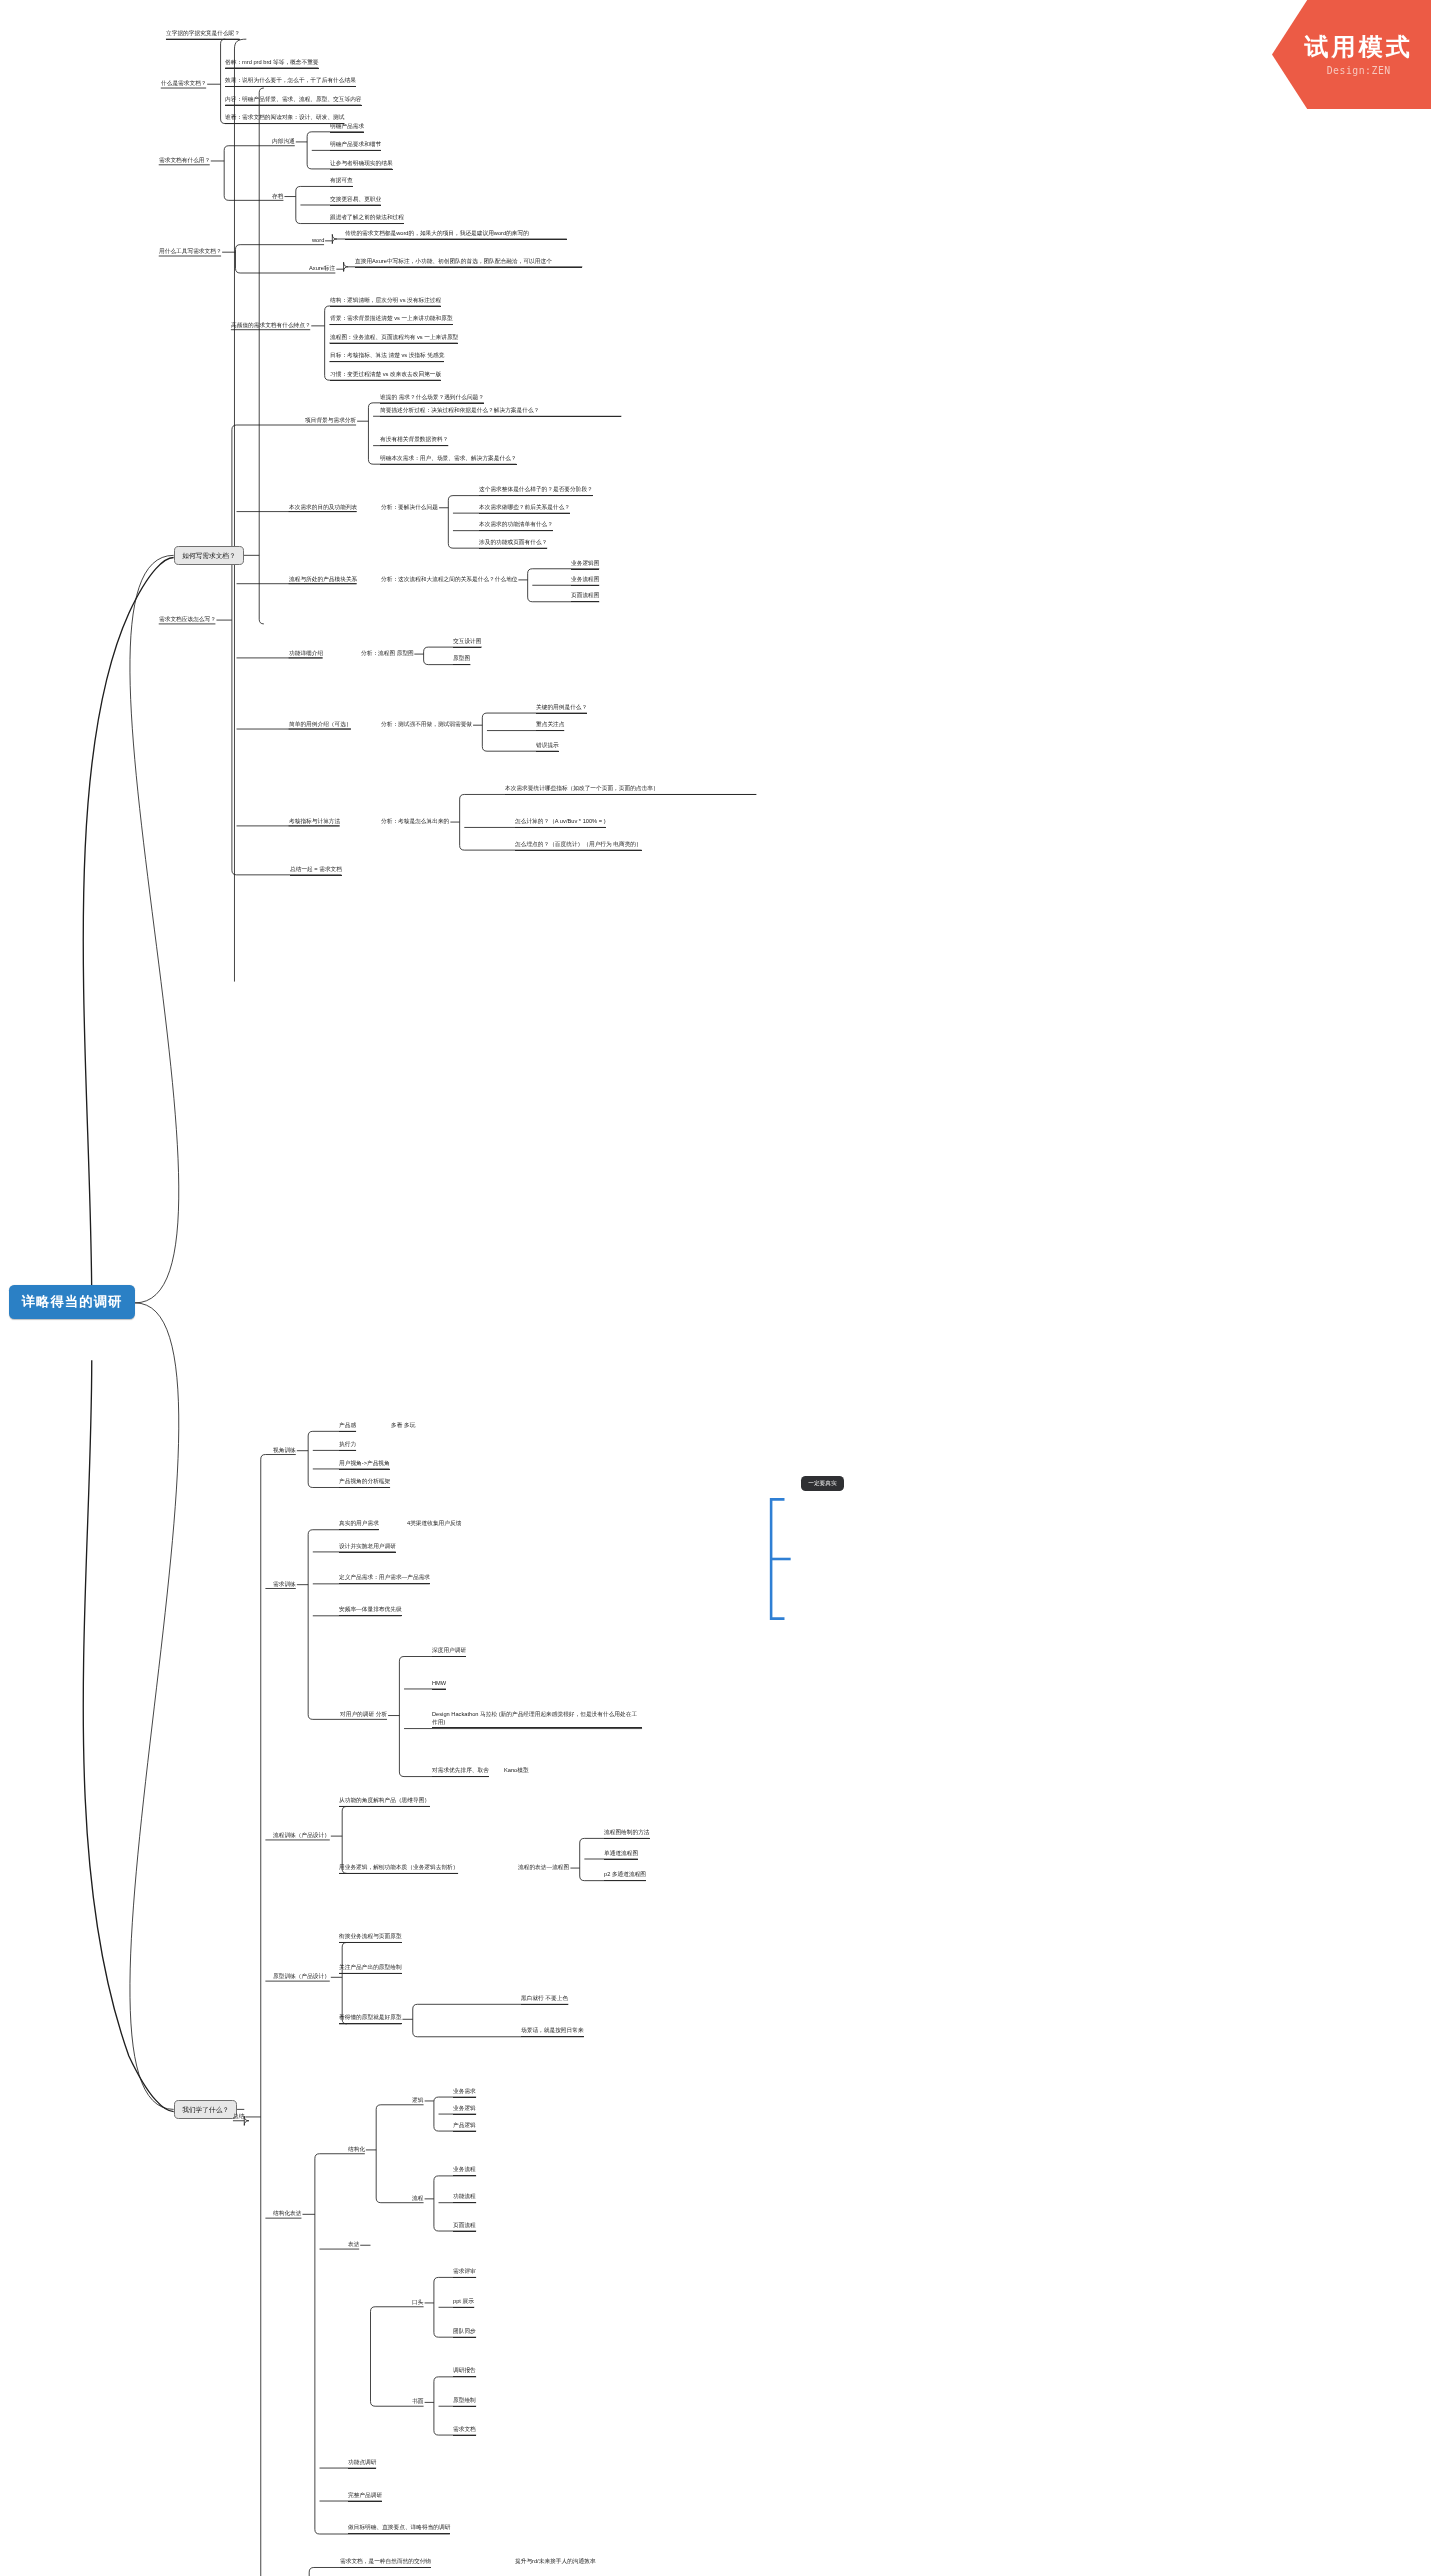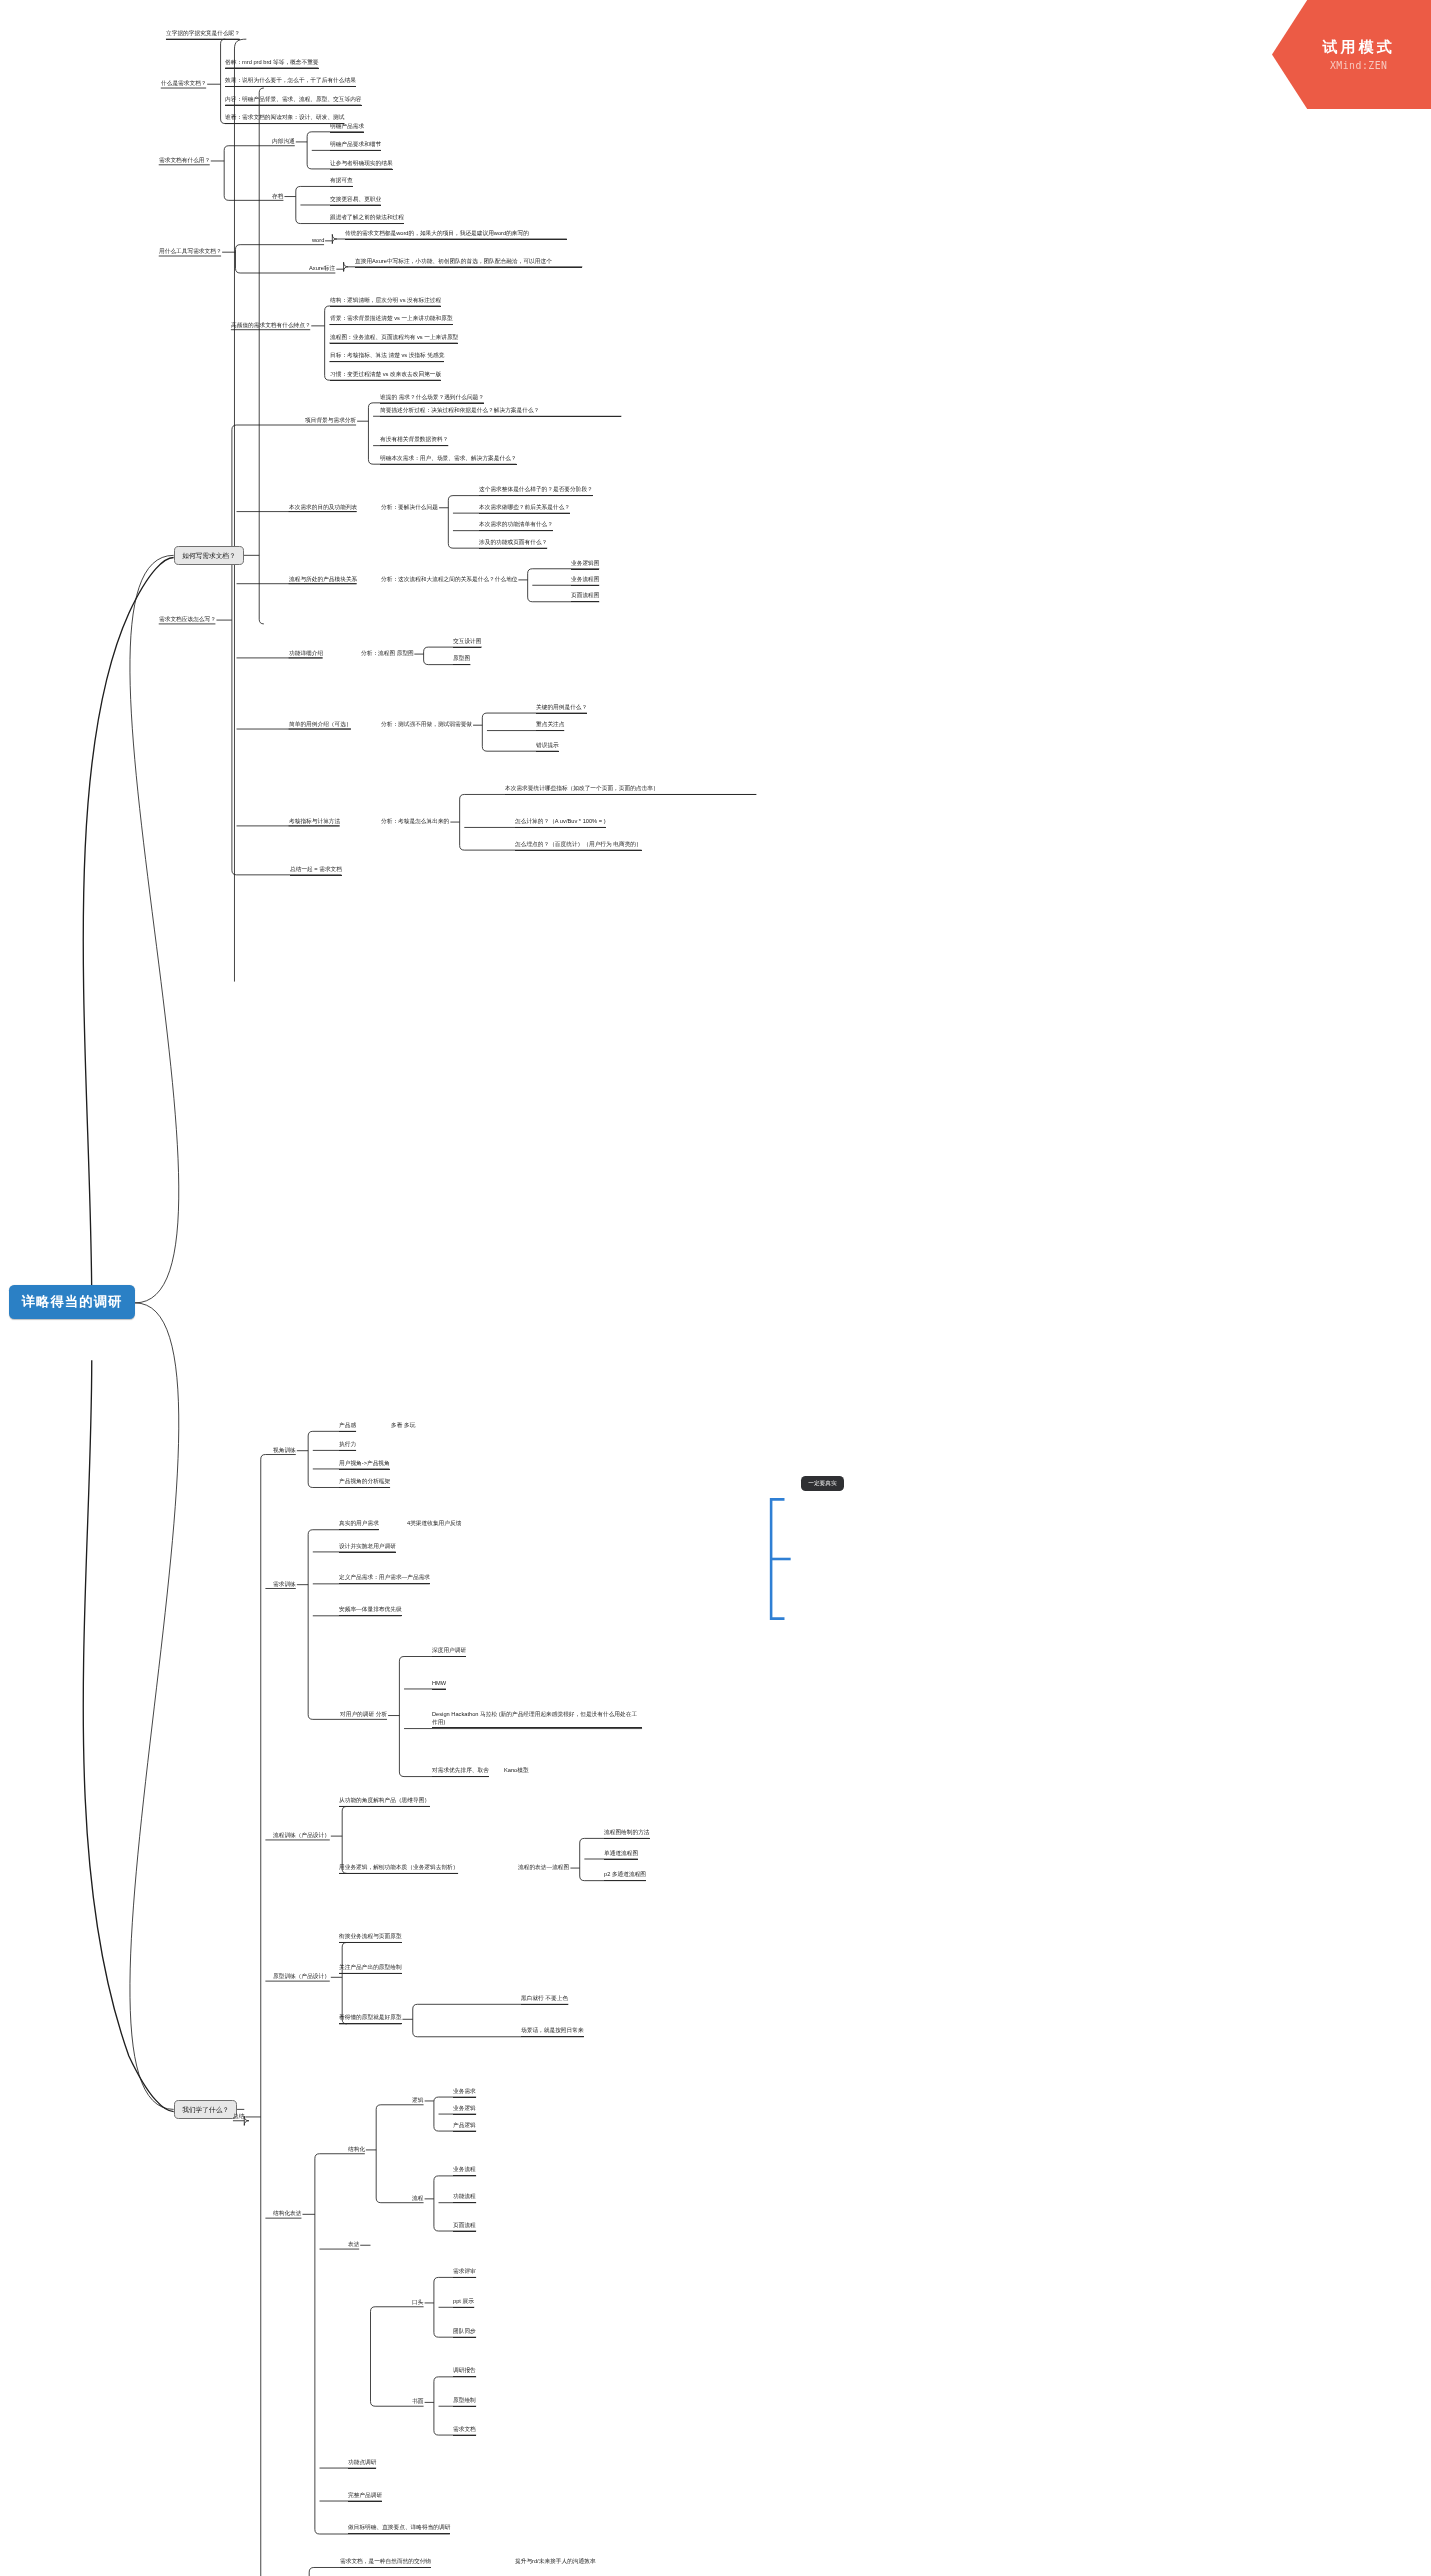--- a/index.html
+++ b/index.html
@@ -7,21 +7,21 @@
   #canvas{position:relative;width:1432px;height:2818px;background:#fff;overflow:hidden;}
 
   
   .trial-badge{
     position:absolute;right:0;top:0;width:160px;height:109px;
     background:#ec5b45;
     clip-path:polygon(22% 0,100% 0,100% 100%,22% 100%,0 50%);
     display:flex;flex-direction:column;align-items:center;justify-content:center;
     padding-left:13.4px;box-sizing:border-box;
   }
-  .trial-badge .t1{color:#fff;font-size:15px;font-weight:bold;letter-spacing:3.1px;line-height:1.2;}
+  .trial-badge .t1{color:#fff;font-size:24px;font-weight:bold;letter-spacing:3.1px;line-height:1.2;}
   .trial-badge .t2{color:#f7c9bf;font-size:9.8px;letter-spacing:0.5px;margin-top:4.1px;font-family:"DejaVu Sans Mono",monospace;}
 
   
   .node{position:absolute;white-space:nowrap;line-height:1.35;}
 
   .topic{font-size:5.7px;color:#1a1a1a;}
   .topic.w{white-space:normal;}
 
   .root{
     background:#2b80c5;color:#fff;border-radius:5.2px;
@@ -397,17 +397,17 @@
 
   <div class="node topic ul" style="left:348px;top:2459px;">功能点调研</div>
   <div class="node topic ul" style="left:348px;top:2492px;">完整产品调研</div>
   <div class="node topic ul" style="left:348px;top:2524px;">做目标明确、直接要点、详略得当的调研</div>
 
   <div class="node topic ul" style="left:340px;top:2558px;">需求文档，是一种自然而然的交付物</div>
   <div class="node topic" style="left:515px;top:2558px;">提升与rd/未来接手人的沟通效率</div>
 
   <div class="trial-badge">
     <div class="t1">试用模式</div>
-    <div class="t2">XMind:ZEN</div>
+    <div class="t2">Design:ZEN</div>
   </div>
 
 </div>
 
 
 </body></html>

